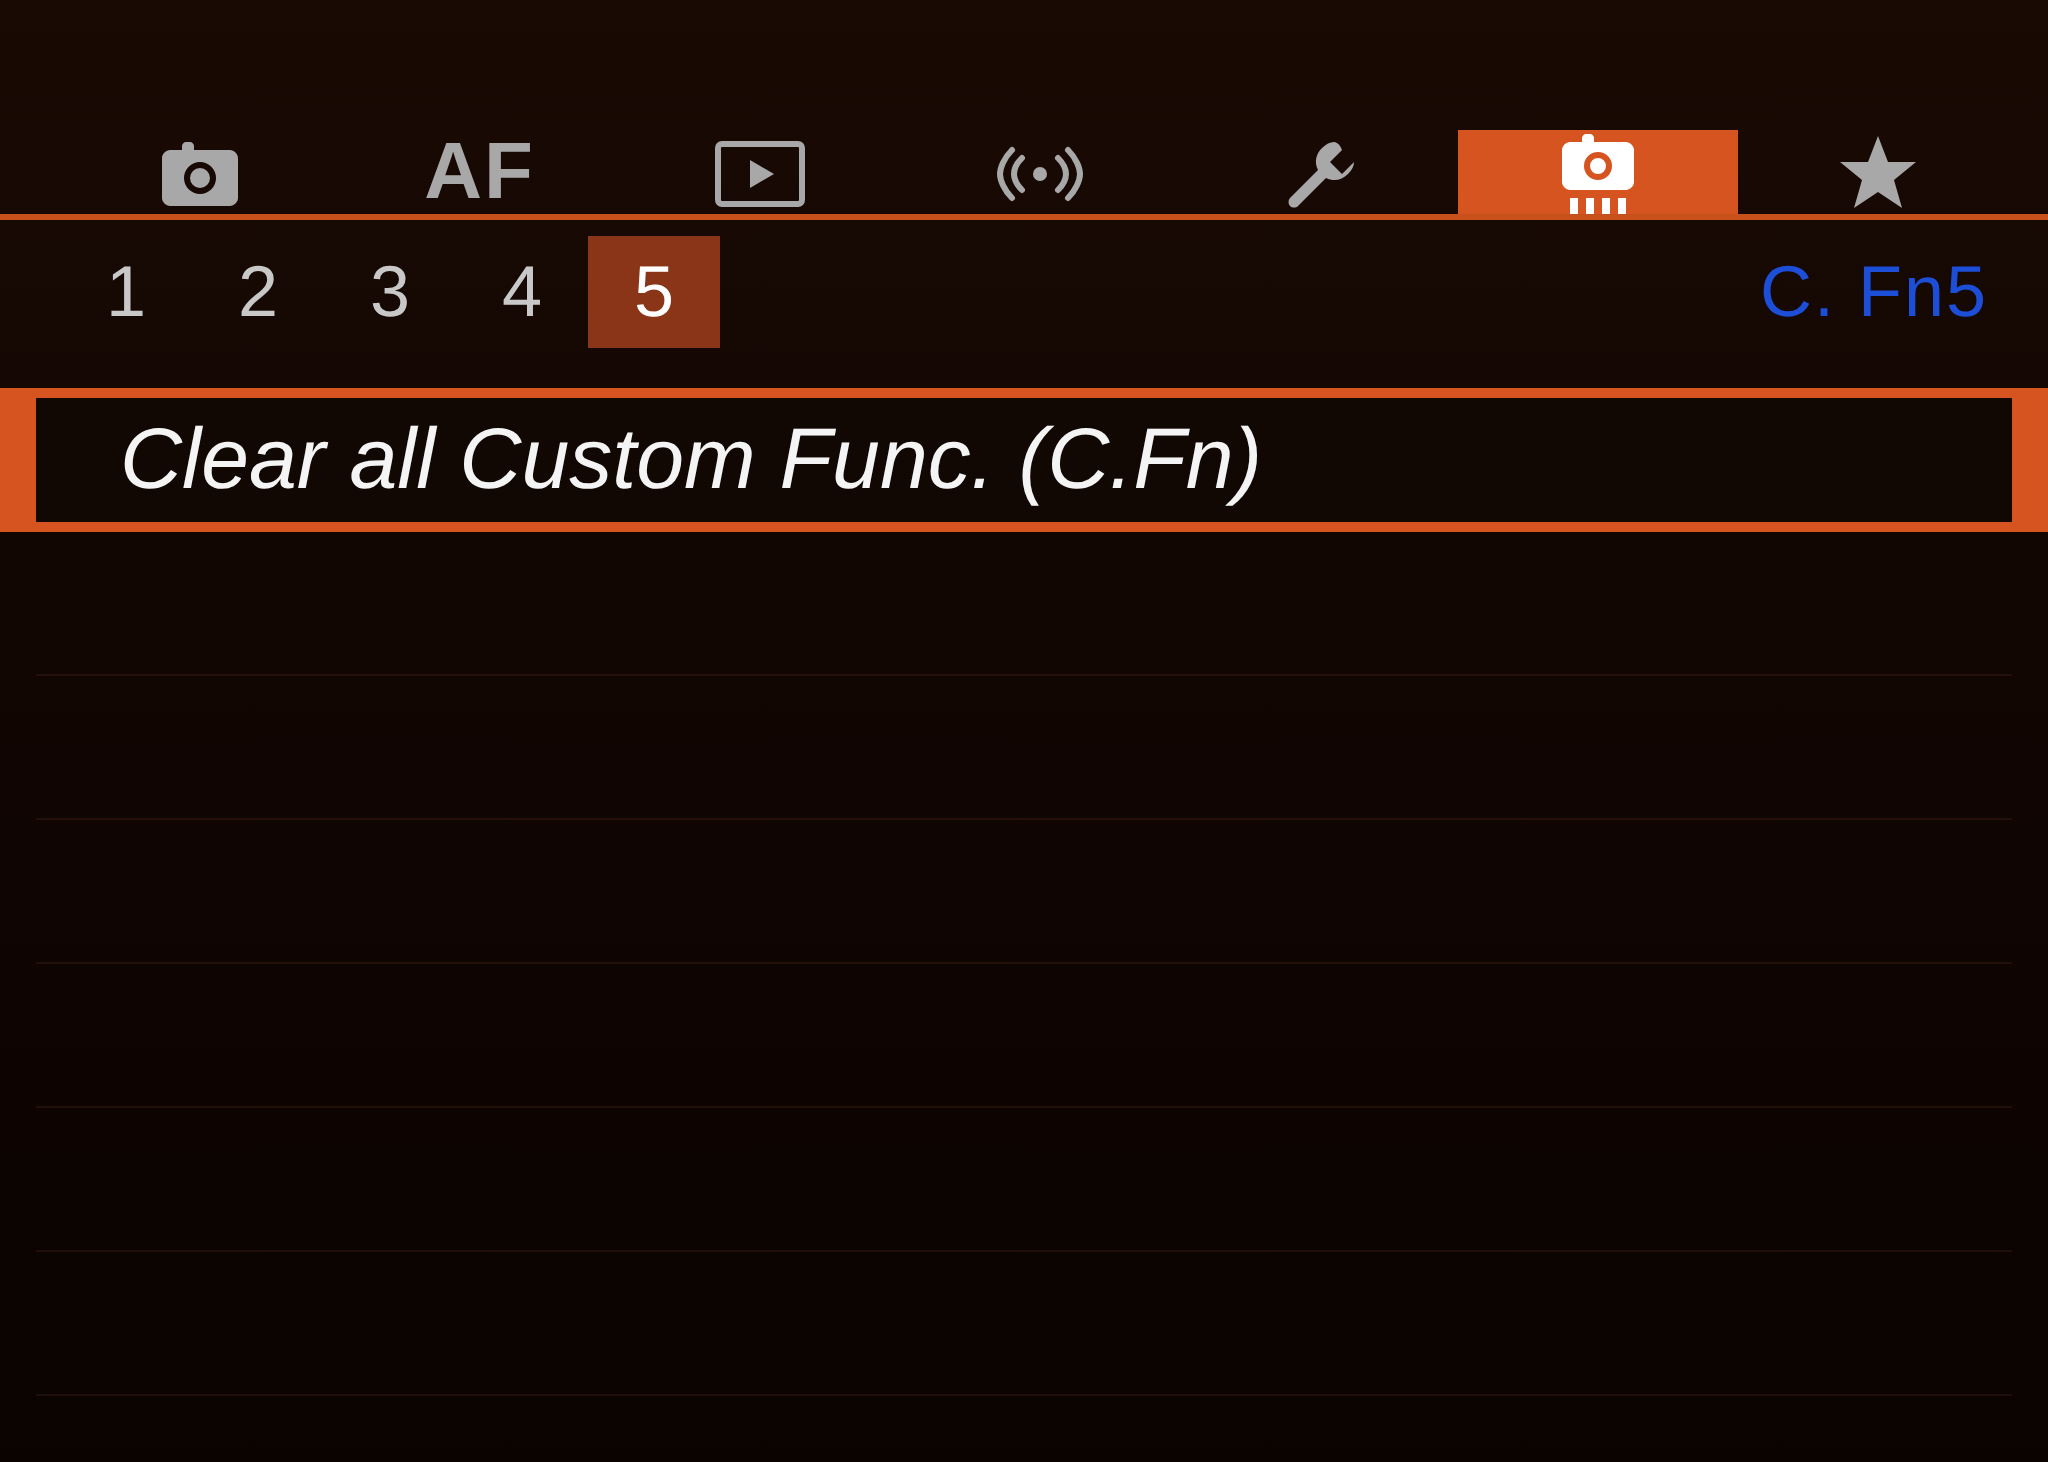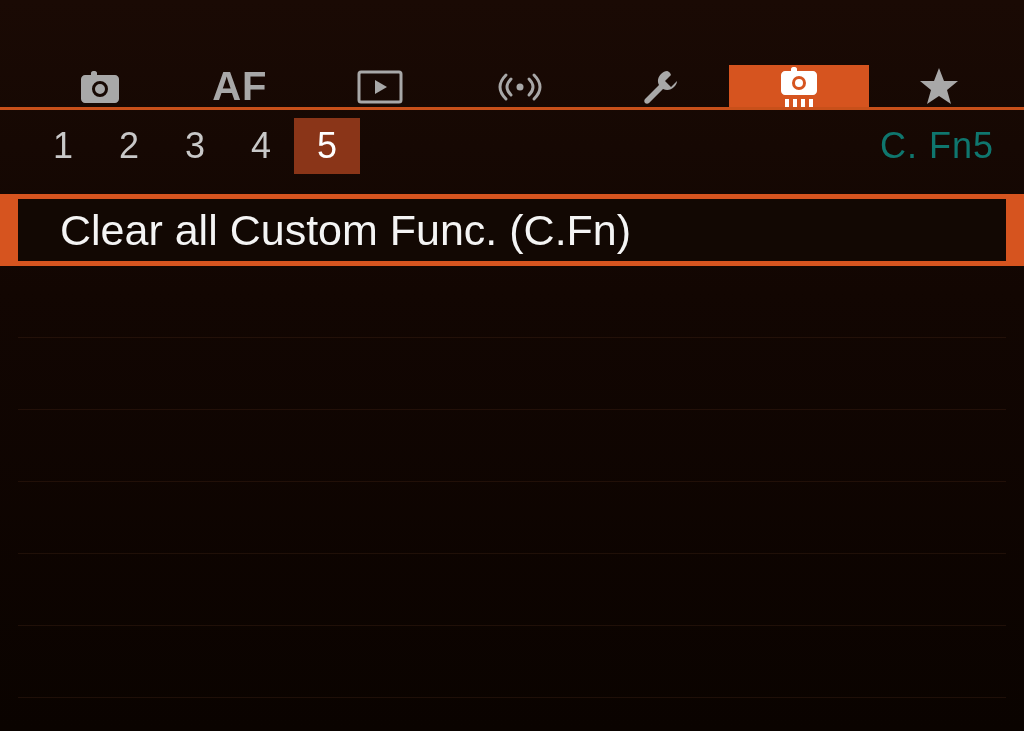--- a/index.html
+++ b/index.html
@@ -76,28 +76,29 @@
       color: #c8c8c8;
     }
     .page-tab.active {
       background: #8a3518;
       color: #ffffff;
       font-weight: 500;
     }
     .page-label {
       margin-left: auto;
       font-size: 36px;
-      color: #0f766e;
+      color: #1d4ed8;
       letter-spacing: 1px;
       padding-right: 10px;
     }
     
     
     .content {
       padding: 18px 18px 0 18px;
+      font-style: italic;
     }
     
     
     .menu-item {
       background: #120803;
       height: 72px;
       display: flex;
       align-items: center;
       padding: 0 42px;
       font-size: 43px;

